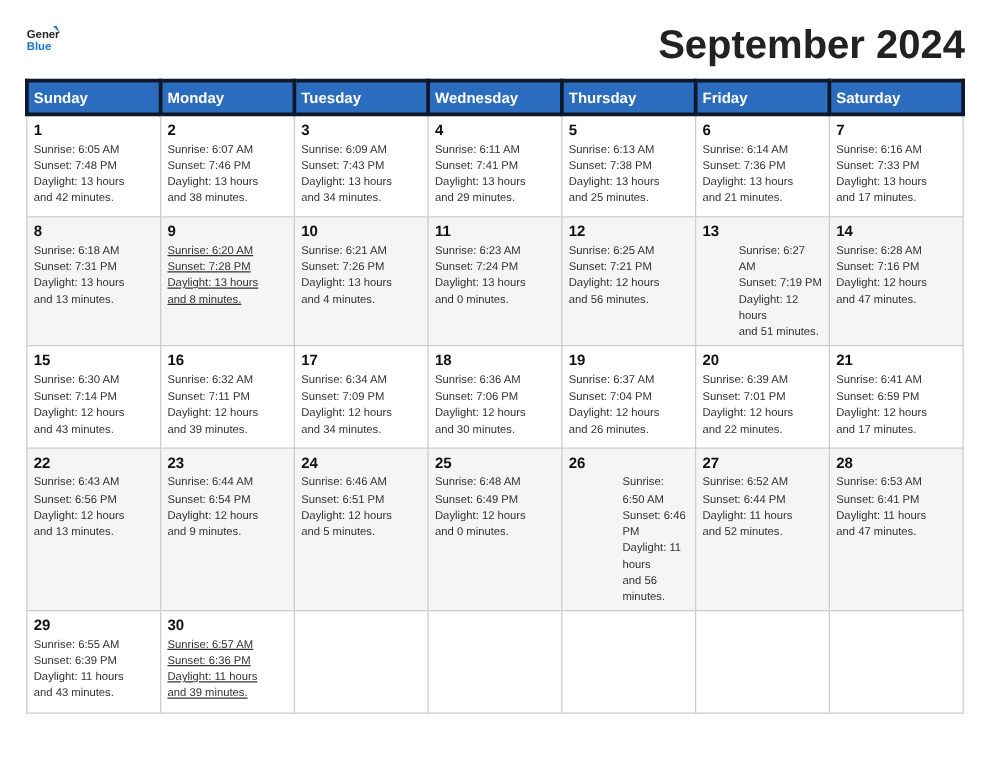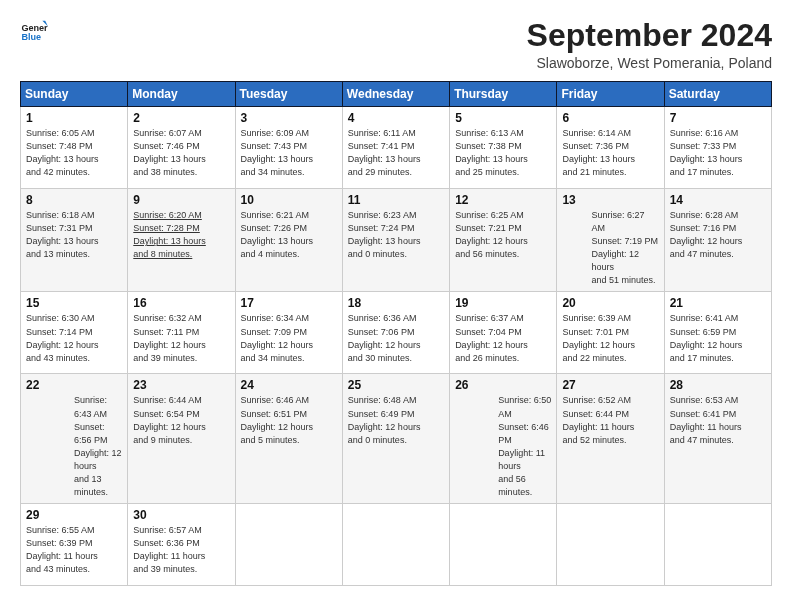--- a/index.html
+++ b/index.html
@@ -51,21 +51,21 @@
       border-collapse: collapse;
       table-layout: fixed;
     }
     .calendar thead th {
       background: #2b6cbf;
       color: #fff;
       font-size: 12px;
       font-weight: bold;
       padding: 5px 4px;
       text-align: left;
-      border: 1px solid #0f172a;
+      border: 3px solid #0f172a;
     }
     .calendar tbody td {
       border: 1px solid #ccc;
       vertical-align: top;
       padding: 4px 5px;
       font-size: 9.5px;
       color: #333;
       height: 82px;
       background: #fff;
     }
@@ -95,21 +95,20 @@
   <div class="header">
     <div class="logo">
       <svg class="logo-icon" viewBox="0 0 40 40" xmlns="http://www.w3.org/2000/svg">
         <text x="2" y="18" font-size="13" font-weight="bold" fill="#222" font-family="Arial">General</text>
         <text x="2" y="32" font-size="13" font-weight="bold" fill="#1a73c8" font-family="Arial">Blue</text>
         <polygon points="32,4 40,12 36,4" fill="#1a73c8"></polygon>
       </svg>
     </div>
     <div class="title-block">
       <div class="month-title">September 2024</div>
-      <div class="subtitle">Slawoborze, West Pomerania, Poland</div>
     </div>
   </div>
 
   <table class="calendar">
     <thead>
       <tr>
       <th>Sunday</th>
           <th>Monday</th>
           <th>Tuesday</th>
           <th>Wednesday</th>
@@ -268,21 +267,21 @@
             <span class="day-num">21</span>
             <div class="day-info" style="white-space: pre-line;">Sunrise: 6:41 AM
 Sunset: 6:59 PM
 Daylight: 12 hours
 and 17 minutes.</div>
           </td>
         </tr>
         <tr>
           <td>
             <span class="day-num">22</span>
-            <div class="day-info" style="white-space: pre-line; margin-left: 48px;">Sunrise: 6:43 AM
+            <div class="day-info" style="white-space: pre-line;">Sunrise: 6:43 AM
 Sunset: 6:56 PM
 Daylight: 12 hours
 and 13 minutes.</div>
           </td>
           <td>
             <span class="day-num">23</span>
             <div class="day-info" style="white-space: pre-line;">Sunrise: 6:44 AM
 Sunset: 6:54 PM
 Daylight: 12 hours
 and 9 minutes.</div>
@@ -326,21 +325,21 @@
         <tr>
           <td>
             <span class="day-num">29</span>
             <div class="day-info" style="white-space: pre-line;">Sunrise: 6:55 AM
 Sunset: 6:39 PM
 Daylight: 11 hours
 and 43 minutes.</div>
           </td>
           <td>
             <span class="day-num">30</span>
-            <div class="day-info" style="white-space: pre-line;">Sunrise: 6:57 AM
+            <div class="day-info" style="white-space: pre-line; text-decoration: underline;">Sunrise: 6:57 AM
 Sunset: 6:36 PM
 Daylight: 11 hours
 and 39 minutes.</div>
           </td>
           <td class="empty"></td>
           <td class="empty"></td>
           <td class="empty"></td>
           <td class="empty"></td>
           <td class="empty"></td>
         </tr>

